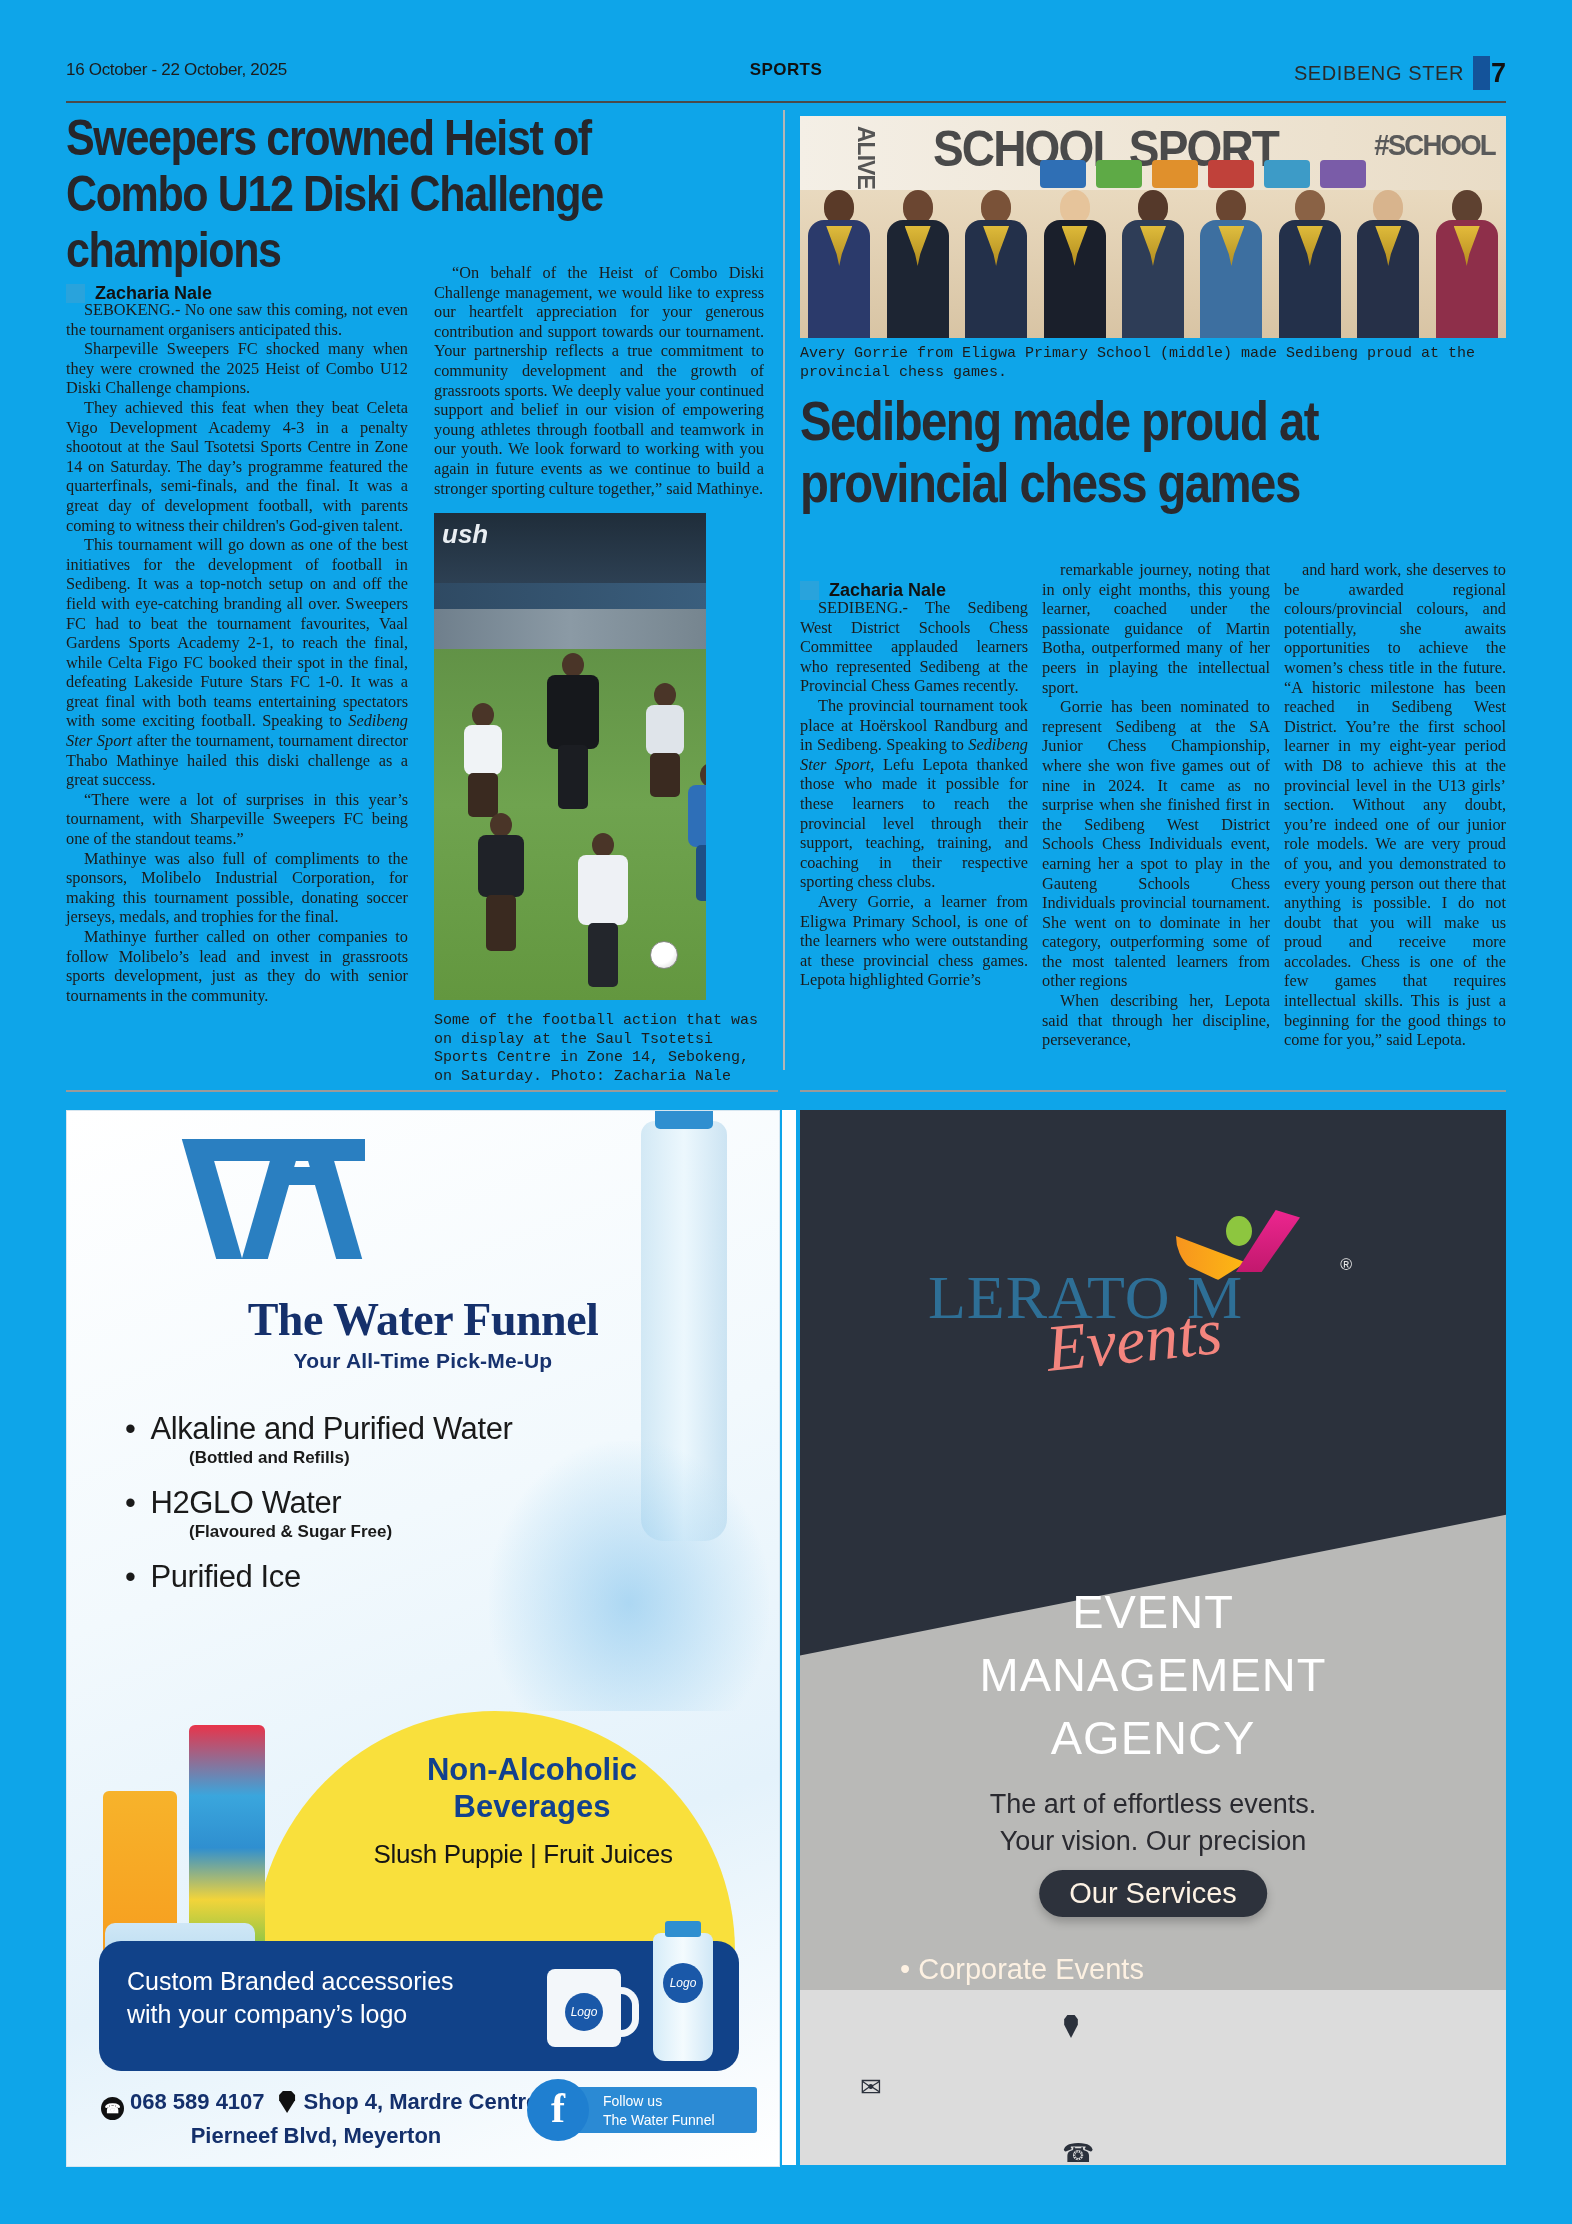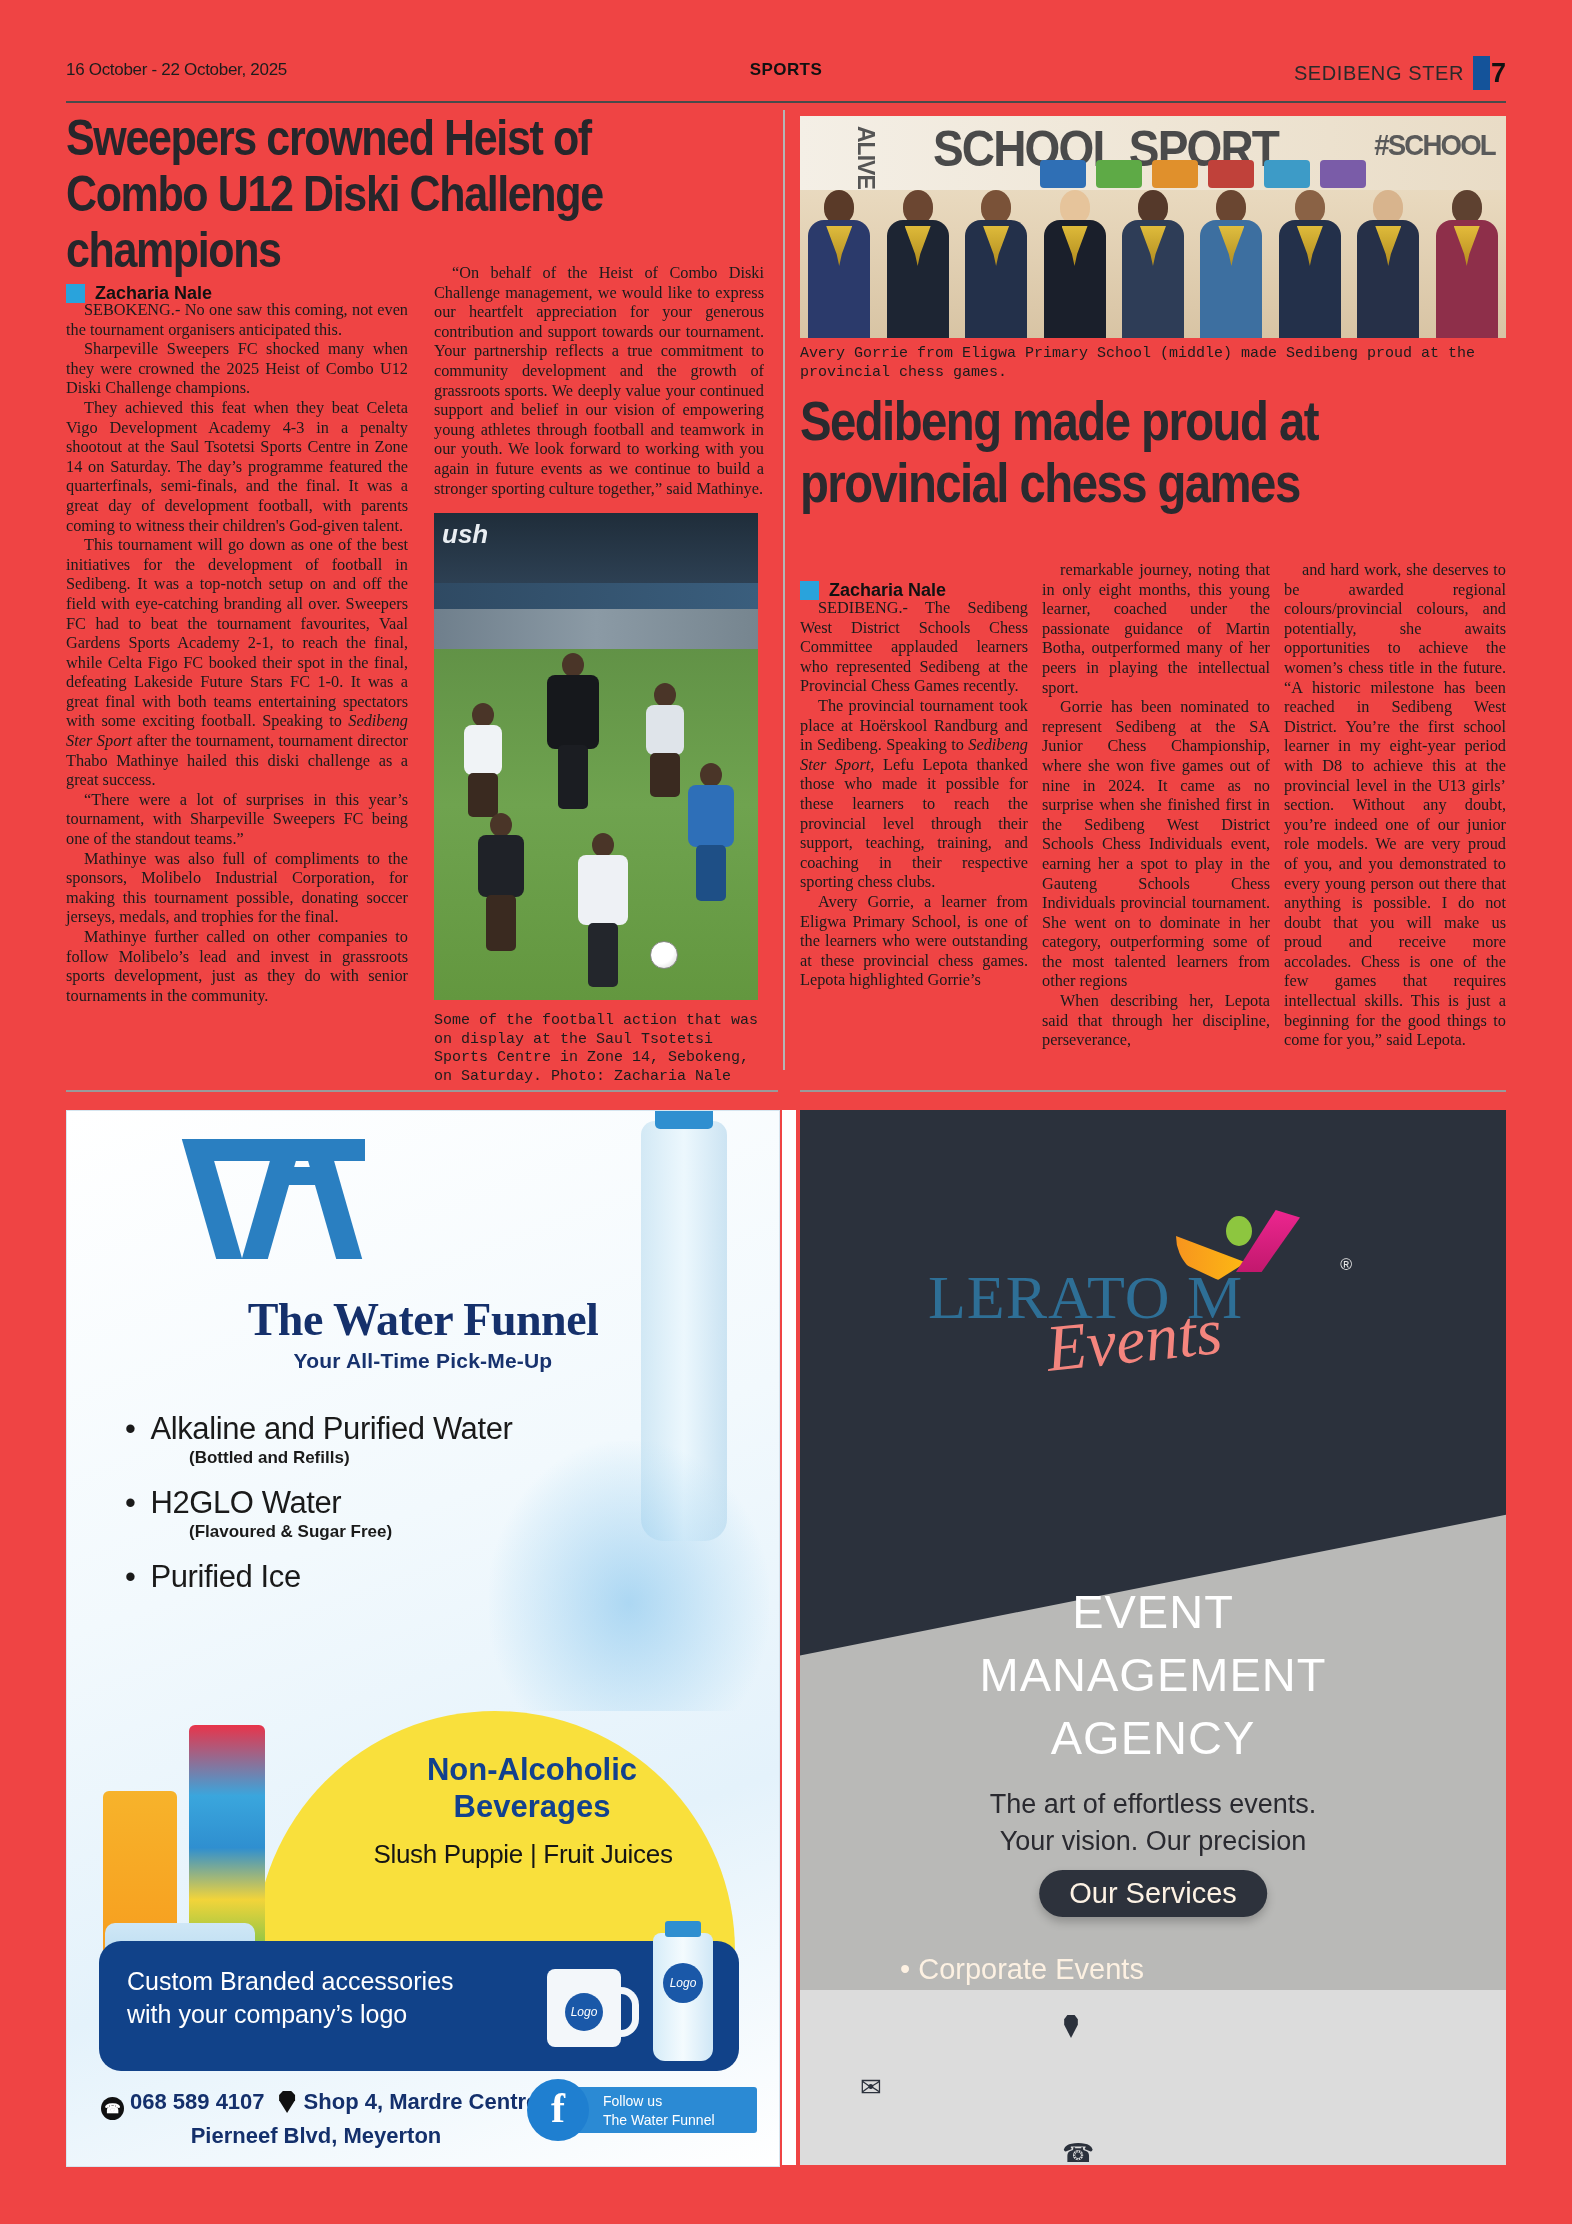--- a/index.html
+++ b/index.html
@@ -1,17 +1,17 @@
 <!DOCTYPE html>
 <html><head>
 <meta charset="utf-8">
 <style>
   html,body{margin:0;padding:0;background:#ffffff;}
   body{width:1572px;height:2224px;position:relative;font-family:"Liberation Serif",serif;color:#1a1a1a;}
-  .page{position:absolute;inset:0;background:#ef4444;}
+  .page{position:absolute;inset:0;background:#0ea5e9;}
 
   
   .masthead{position:absolute;left:66px;top:60px;width:1440px;height:40px;}
   .mh-date{position:absolute;left:0;top:0;font-family:"Liberation Sans",sans-serif;font-size:17px;letter-spacing:-.3px;color:#1c1c1c;}
   .mh-section{position:absolute;left:0;right:0;top:0;text-align:center;font-family:"Liberation Sans",sans-serif;font-weight:bold;font-size:17px;letter-spacing:.4px;color:#111;}
   .mh-right{position:absolute;right:0;top:-4px;display:flex;align-items:center;gap:9px;}
   .mh-title{font-family:"Liberation Sans",sans-serif;font-size:20px;letter-spacing:.6px;color:#2a2a2a;}
   .mh-pagebox{display:flex;align-items:center;}
   .mh-blue{width:17px;height:34px;background:#14539a;}
   .mh-num{font-family:"Liberation Sans",sans-serif;font-weight:bold;font-size:27px;color:#111;margin-left:1px;line-height:34px;}
@@ -46,21 +46,21 @@
   .chess-alive{position:absolute;left:52px;top:10px;writing-mode:vertical-rl;font-family:"Liberation Sans",sans-serif;font-weight:bold;font-size:23px;letter-spacing:-1px;color:#555;}
   .chess-logos{position:absolute;left:240px;top:44px;display:flex;gap:10px;}
   .chess-logos span{display:block;width:46px;height:28px;border-radius:4px;}
   .people{position:absolute;left:0;bottom:0;width:100%;height:156px;display:flex;}
   .person{flex:1;position:relative;}
   .person .head{position:absolute;left:50%;top:8px;transform:translateX(-50%);width:30px;height:34px;border-radius:50% 50% 45% 45%;}
   .person .body{position:absolute;left:50%;top:38px;transform:translateX(-50%);width:62px;height:118px;border-radius:16px 16px 0 0;}
   .person .medal{position:absolute;left:50%;top:44px;transform:translateX(-50%);width:26px;height:40px;background:linear-gradient(180deg,#e8c23a,#b8901c);clip-path:polygon(0 0,100% 0,60% 70%,50% 100%,40% 70%);opacity:.95;}
 
   
-  #photo-football{left:434px;top:513px;width:324px;height:487px;background:linear-gradient(180deg,#b8c7d4 0%,#96a8b8 14%,#5f8f45 22%,#6fa34f 60%,#63973f 100%);}
+  #photo-football{left:434px;top:513px;width:272px;height:487px;background:linear-gradient(180deg,#b8c7d4 0%,#96a8b8 14%,#5f8f45 22%,#6fa34f 60%,#63973f 100%);}
   .ff-tent{position:absolute;left:0;top:0;width:100%;height:70px;background:linear-gradient(180deg,#1f2d3a,#2d4053);}
   .ff-tent .t1{position:absolute;left:8px;top:6px;font-family:"Liberation Sans",sans-serif;font-style:italic;font-weight:bold;font-size:26px;color:#e9eef2;}
   .ff-band{position:absolute;left:0;top:70px;width:100%;height:26px;background:linear-gradient(90deg,#2f4a63,#3a5e7d);}
   .ff-crowd{position:absolute;left:0;top:96px;width:100%;height:40px;background:linear-gradient(90deg,#6f7f8c,#8b9aa5,#76858f);}
   .ff-player{position:absolute;}
   .ff-player .h{position:absolute;left:50%;transform:translateX(-50%);width:22px;height:24px;border-radius:50%;background:#4a3528;}
   .ff-player .s{position:absolute;left:50%;transform:translateX(-50%);top:22px;width:38px;height:50px;border-radius:8px;}
   .ff-player .l{position:absolute;left:50%;transform:translateX(-50%);top:70px;width:30px;height:44px;background:#3a2a20;border-radius:5px;}
   .ff-ball{position:absolute;width:26px;height:26px;border-radius:50%;background:radial-gradient(circle at 35% 32%,#fff 55%,#cfcfcf 100%);border:1px solid #888;}
 

